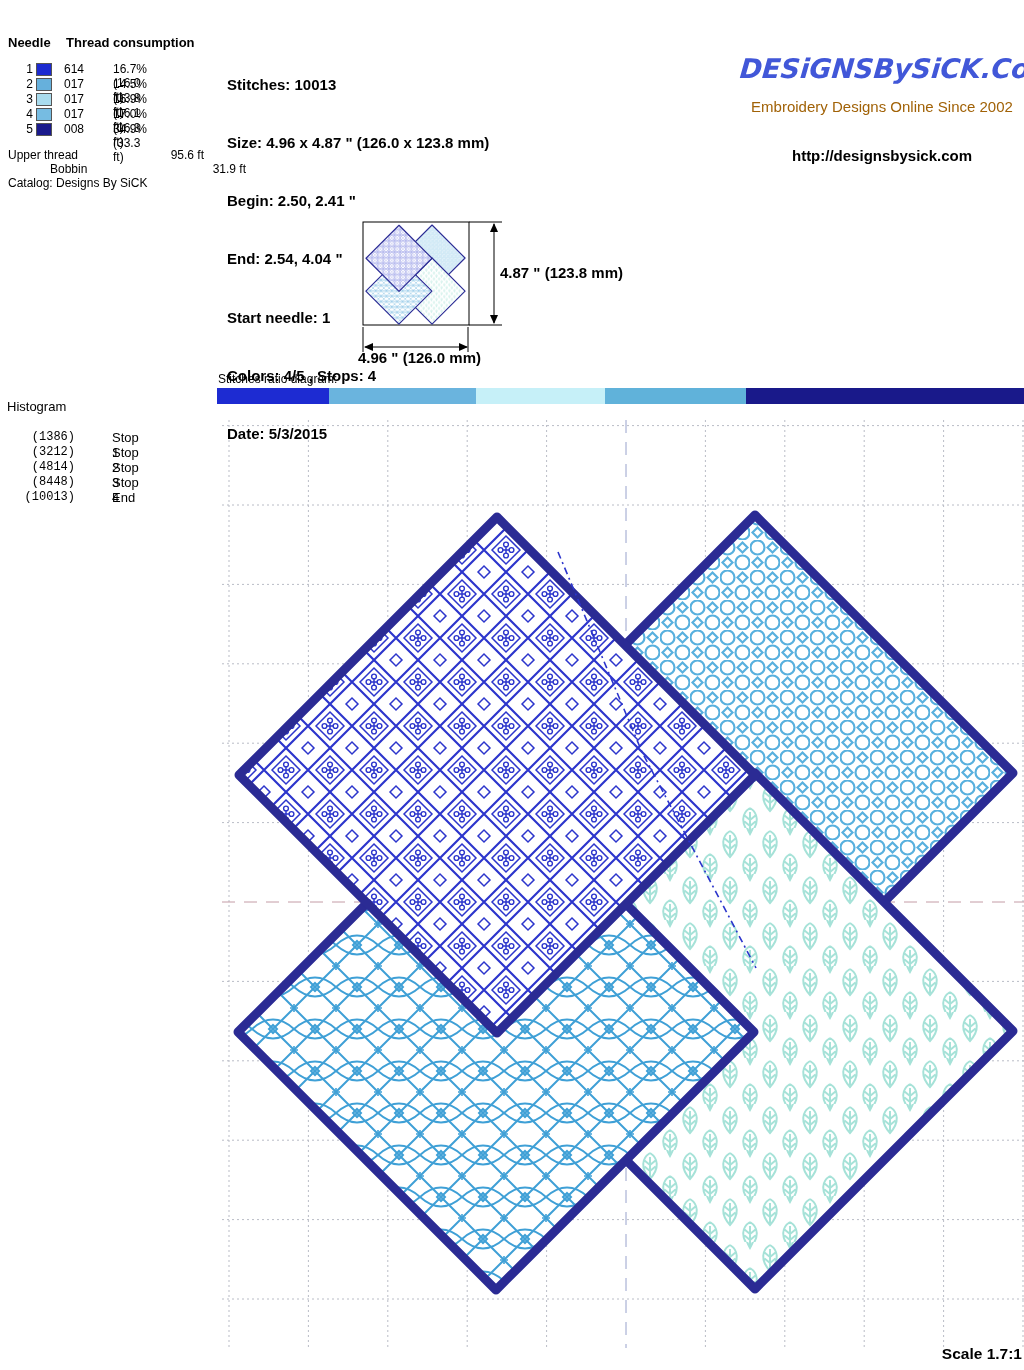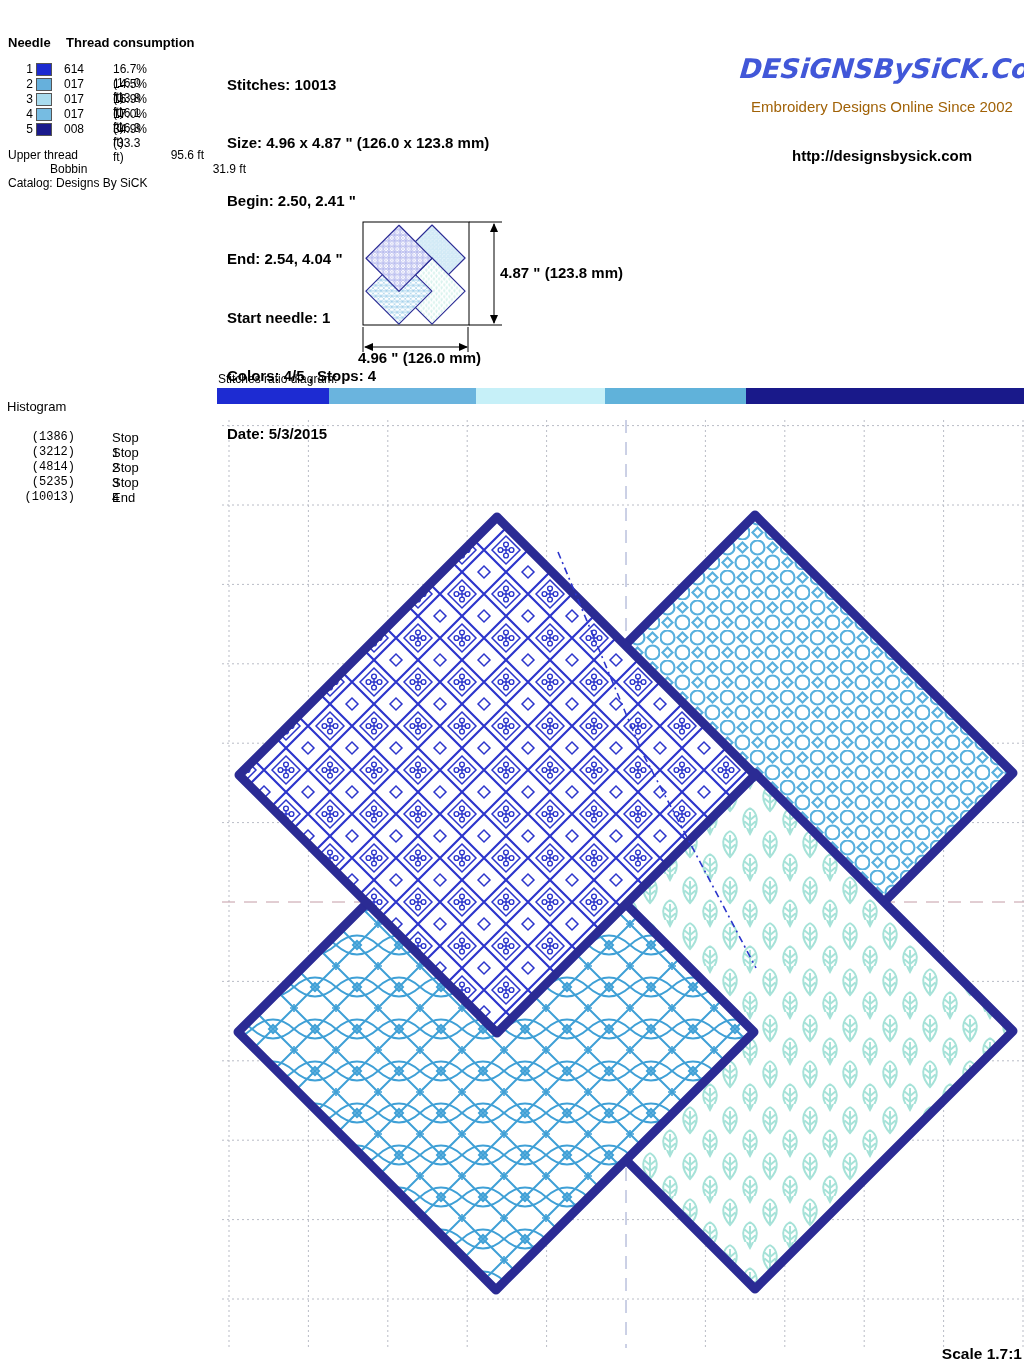--- a/index.html
+++ b/index.html
@@ -231,21 +231,21 @@
   </div>
   <div class="hrow" style="left:0;top:445px;">
     <span class="cnt">(3212)</span>
     <span class="lbl">Stop 2</span>
   </div>
   <div class="hrow" style="left:0;top:460px;">
     <span class="cnt">(4814)</span>
     <span class="lbl">Stop 3</span>
   </div>
   <div class="hrow" style="left:0;top:475px;">
-    <span class="cnt">(5235)</span>
+    <span class="cnt">(8448)</span>
     <span class="lbl">Stop 4</span>
   </div>
   <div class="hrow" style="left:0;top:490px;">
     <span class="cnt">(10013)</span>
     <span class="lbl">End</span>
   </div>
 
   <div class="scale">Scale 1.7:1</div>
 
 </div>

